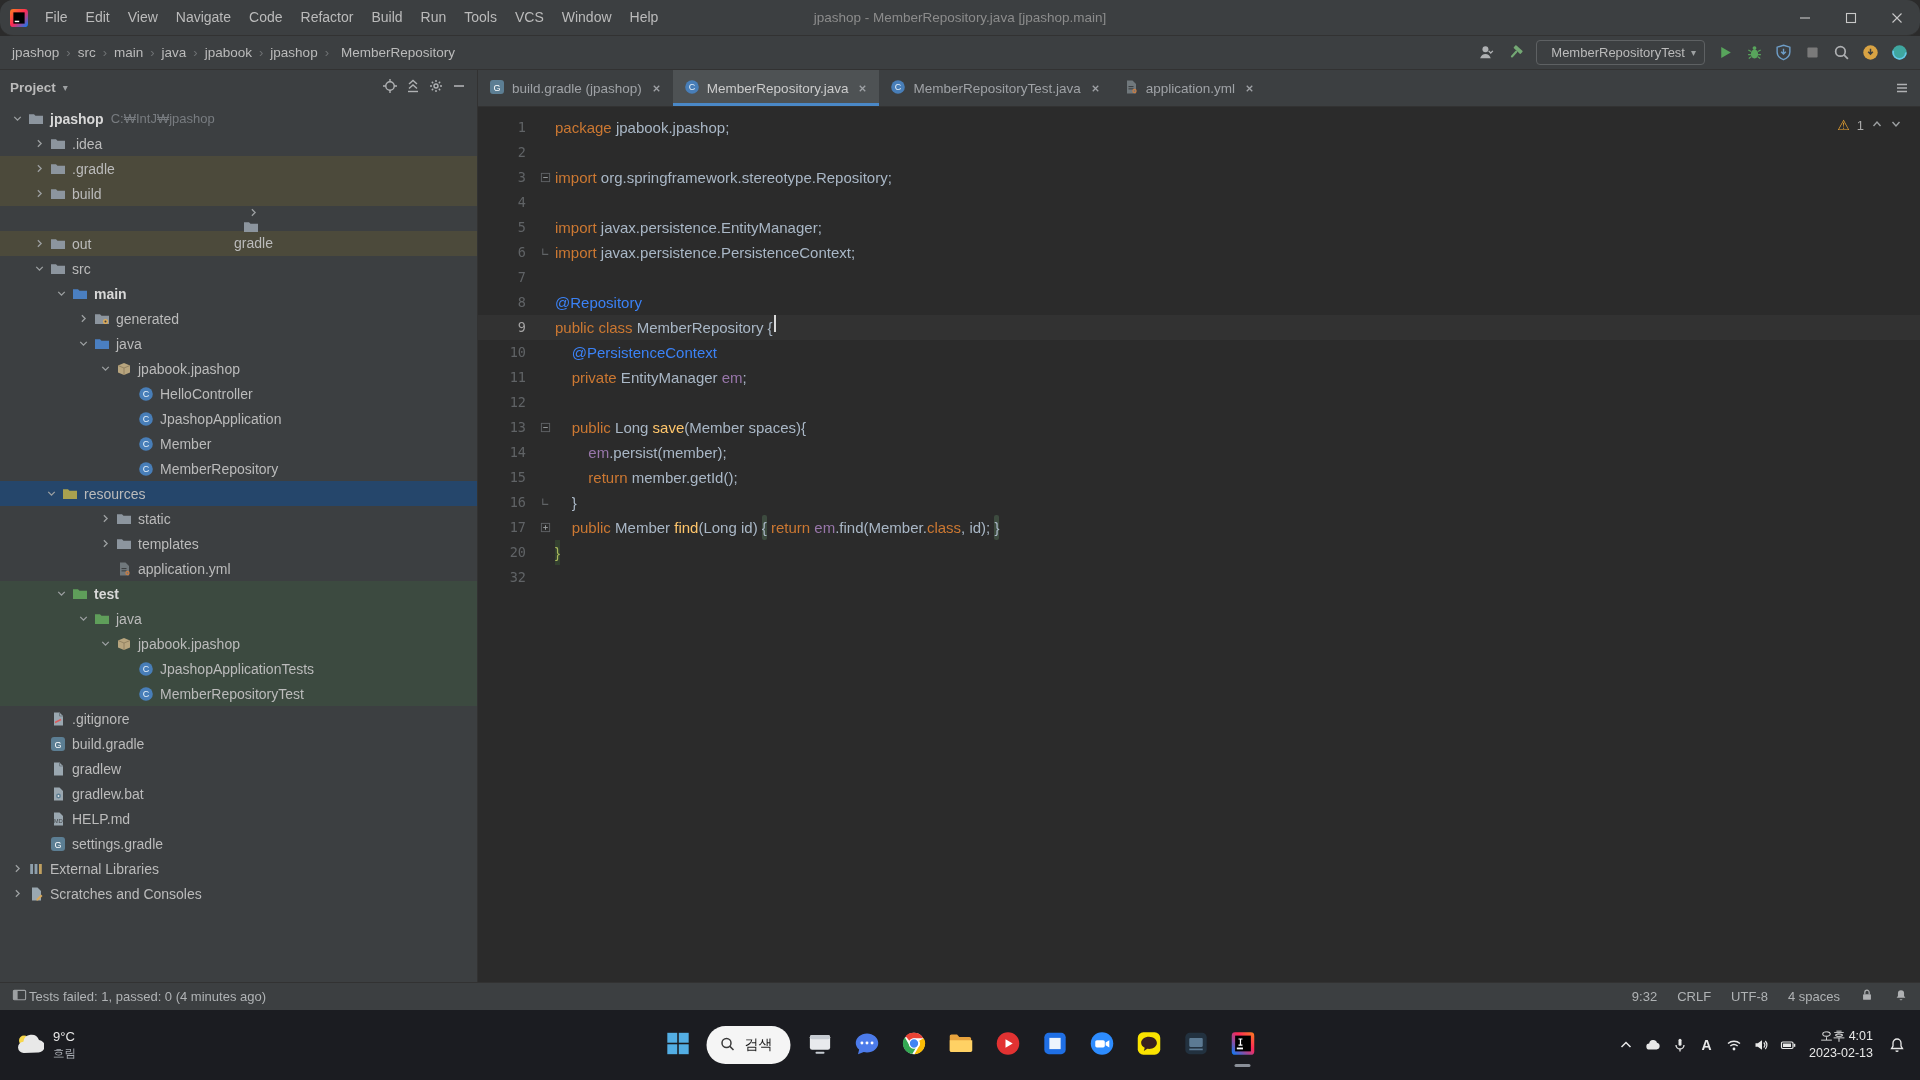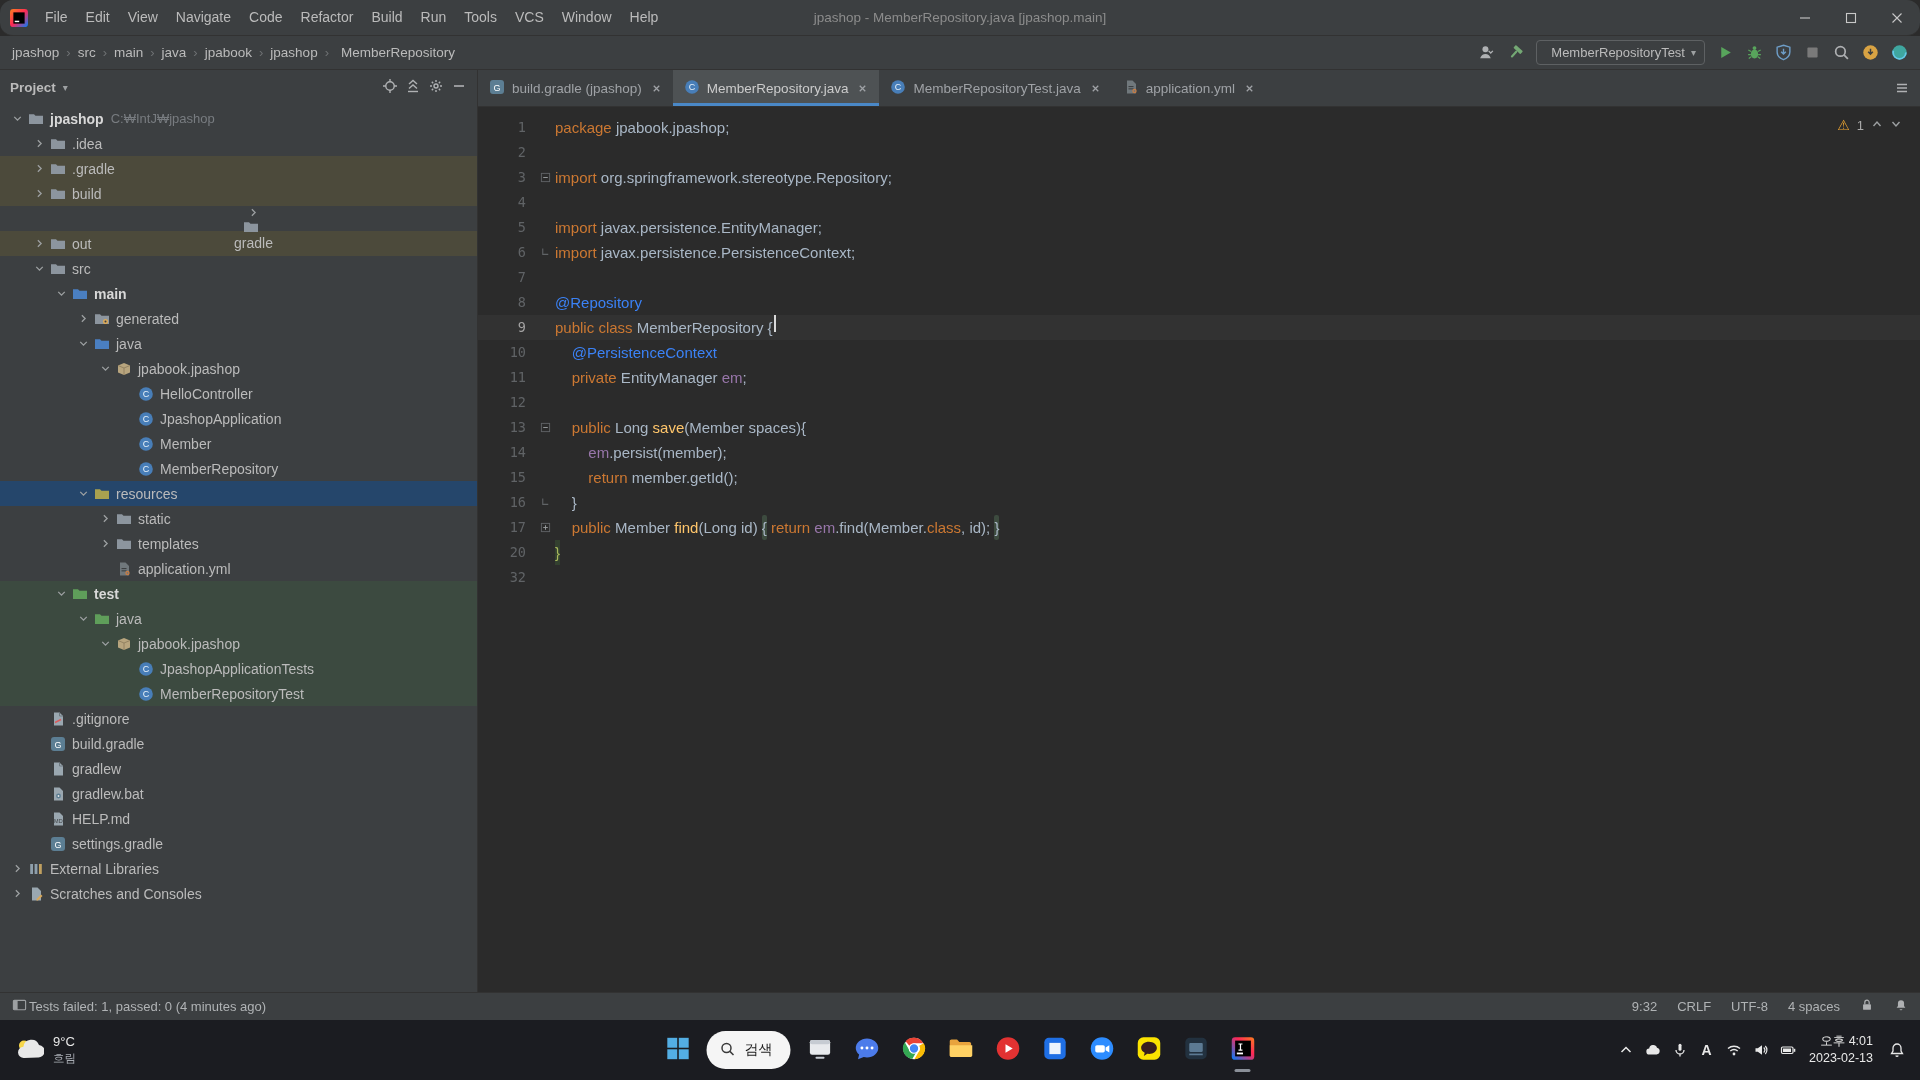--- a/index.html
+++ b/index.html
@@ -79,21 +79,21 @@
 
   
   .statusbar{height:28px;background:#3C3F41;border-top:1px solid #323232;display:flex;align-items:center;padding:0 12px;color:#B0B3B5;font-size:13px;flex:none;}
   .sb-left{display:flex;align-items:center;gap:2px;}
   .sb-left .i svg{width:15px;height:15px;}
   .sb-right{margin-left:auto;display:flex;align-items:center;gap:20px;}
   .sb-item{color:#B0B3B5;}
   .sb-right .i svg{width:14px;height:14px;}
 
   
-  .taskbar{height:60px;background:#1B1C21;position:relative;display:flex;align-items:center;flex:none;}
+  .taskbar{height:70px;background:#1B1C21;position:relative;display:flex;align-items:center;flex:none;}
   .weather{position:absolute;left:14px;display:flex;align-items:center;gap:9px;height:100%;}
   .weather .i svg{width:30px;height:30px;}
   .w-temp{color:#E8E8E8;font-size:13px;line-height:1.35;}
   .w-cond{color:#A8ACB3;font-size:11.5px;line-height:1.35;}
   .tb-center{position:absolute;left:50%;top:0;height:100%;transform:translateX(-50%);display:flex;align-items:center;gap:5px;}
   .tb-app{width:42px;height:48px;display:flex;align-items:center;justify-content:center;border-radius:6px;position:relative;}
   .tb-app .i svg{width:27px;height:27px;}
   .tb-app.active::after{content:"";position:absolute;bottom:2px;left:50%;transform:translateX(-50%);width:16px;height:3px;border-radius:2px;background:#8A8F98;}
   .search-pill{height:38px;background:#F5F5F5;border-radius:19px;display:flex;align-items:center;padding:0 18px 0 13px;gap:9px;color:#1B1B1B;font-size:14px;margin:0 3px;}
   .search-pill .i svg{width:16px;height:16px;}
@@ -470,21 +470,21 @@
           <div class="tree-row" style="padding-left: 118px;">
             <span class="chev"></span>
             <span class="t-icon">
               <svg viewBox="0 0 16 16">
                 <circle cx="8" cy="8" r="6.8" fill="#487EB8"></circle>
                 <text x="8" y="11.2" text-anchor="middle" font-size="9" font-family="monospace" fill="#E8F2FA">C</text>
               </svg>
             </span>
             <span class="t-label">MemberRepository</span>
           </div>
-          <div class="tree-row bg-selected" style="padding-left: 74px;">
+          <div class="tree-row bg-selected" style="padding-left: 42px;">
             <span class="chev">
               <svg viewBox="0 0 16 16">
                 <path d="M4 6l4 4 4-4" stroke="#9DA0A2" stroke-width="1.6" fill="none"></path>
               </svg>
             </span>
             <span class="t-icon">
               <svg viewBox="0 0 16 16">
                 <path d="M1 3.2h5l1.5 1.6H15V13H1z" fill="#A9A14F"></path>
               </svg>
             </span>

